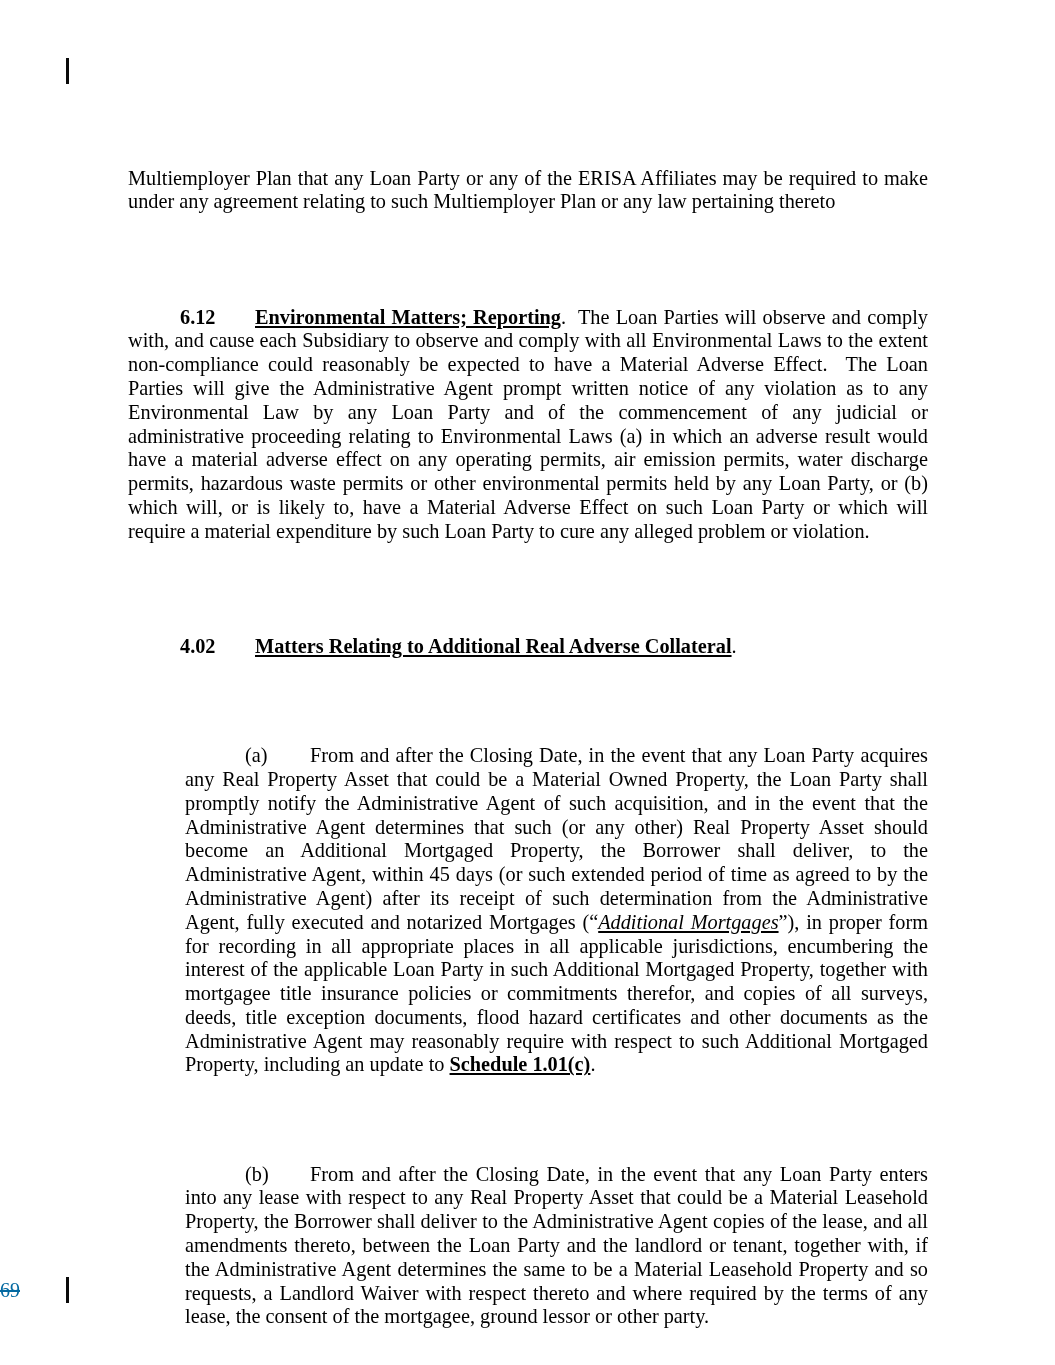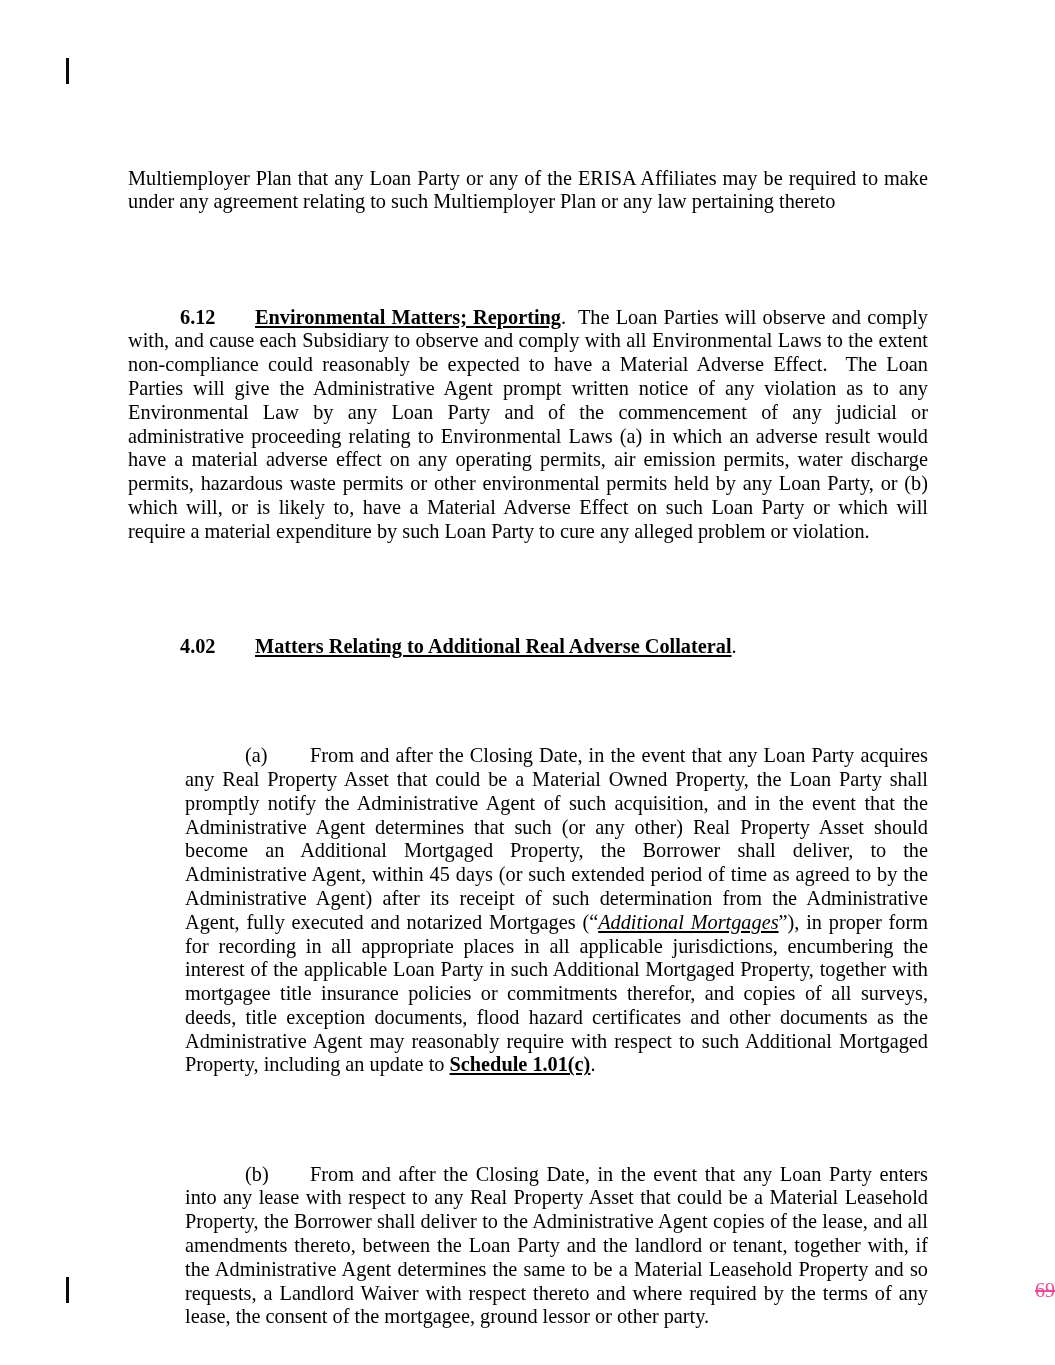--- a/index.html
+++ b/index.html
@@ -45,23 +45,23 @@
   .ind { margin-left: 57px; text-indent: 60px; }
   .plabel { display: inline-block; width: 65px; text-indent: 0; }
   .bu { font-weight: bold; text-decoration: underline; }
   .biu { font-weight: normal; font-style: italic; text-decoration: underline; }
   .u { text-decoration: underline; font-weight: bold; }
   .pageno {
     position: absolute;
     top: 1279px;
     left: 0;
     width: 100%;
-    text-align: right;
+    text-align: left;
     font-size: 20px;
-    color: #ec4899;
+    color: #0369a1;
   }
   .pageno .strike { text-decoration: line-through; }
 </style>
 </head>
 <body>
 
 <div class="page">
   <div class="changebar cb-top"></div>
   <div class="changebar cb-bottom"></div>
 

